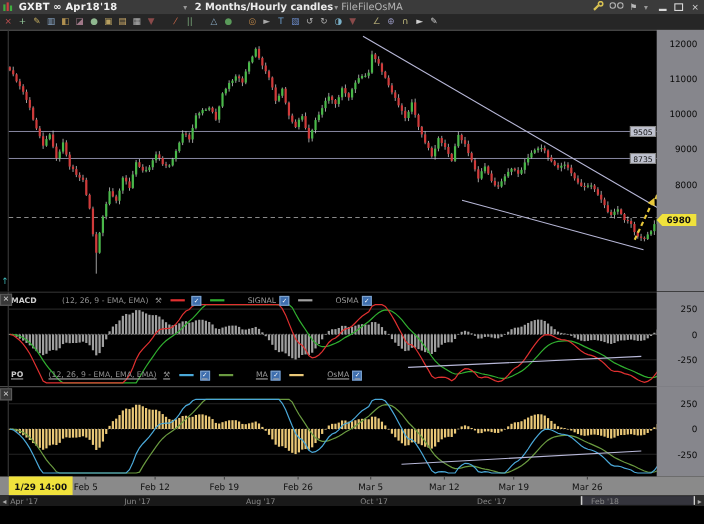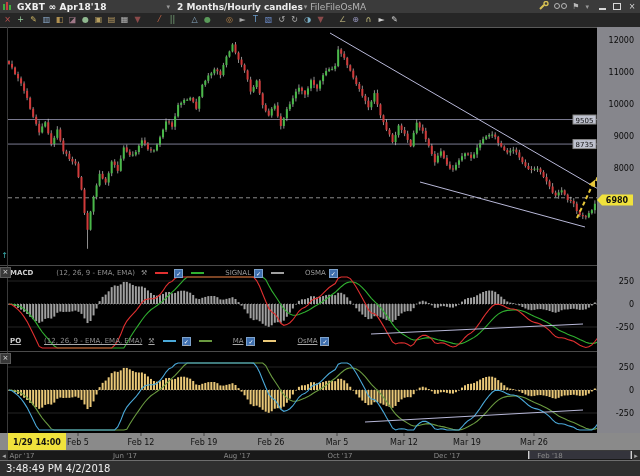--- a/index.html
+++ b/index.html
@@ -1057,17 +1057,14 @@
     <span class="sw" style="background:#4aa8d8;"></span>
     <span class="cb">✓</span>
     <span class="sw" style="background:#6a9a40;"></span>
     <span class="leg-label">MA</span>
     <span class="cb">✓</span>
     <span class="sw" style="background:#eac878;"></span>
     <span class="leg-label">OsMA</span>
     <span class="cb">✓</span>
   </div>
 
-  <div id="statusbar">
-    <span>3:48:49 PM 4/2/2018</span>
-  </div>
 
 </div>
 
 </body></html>

